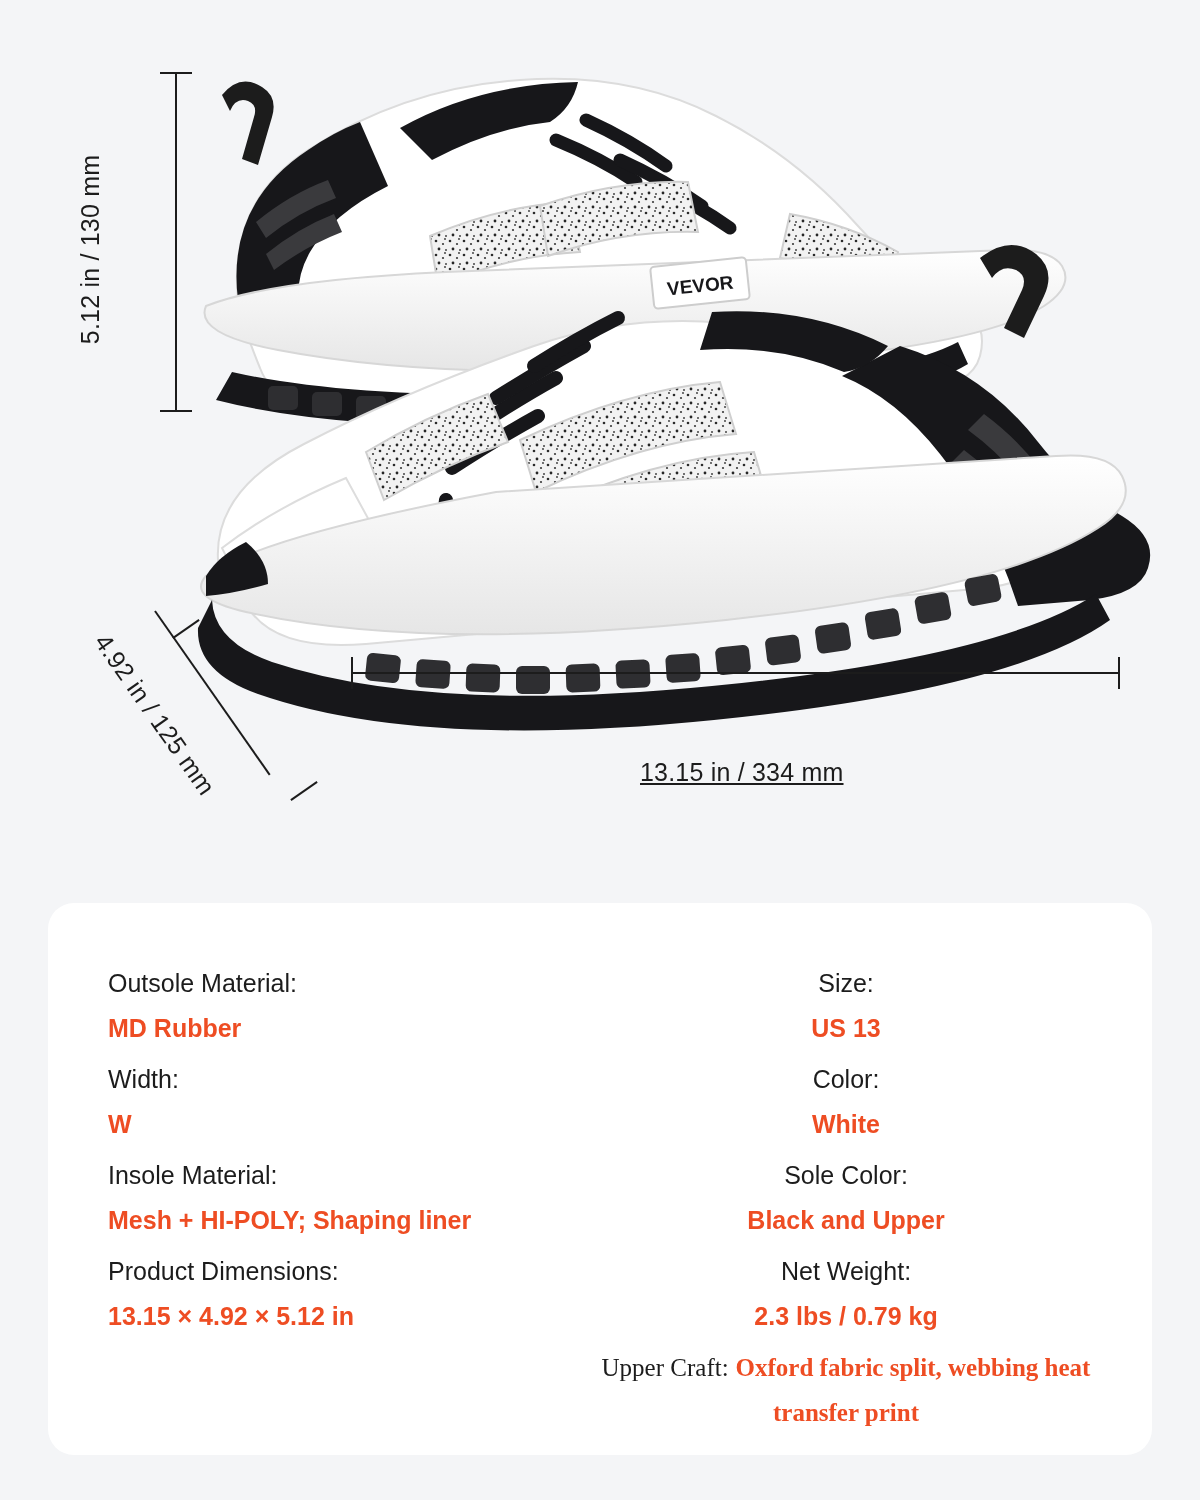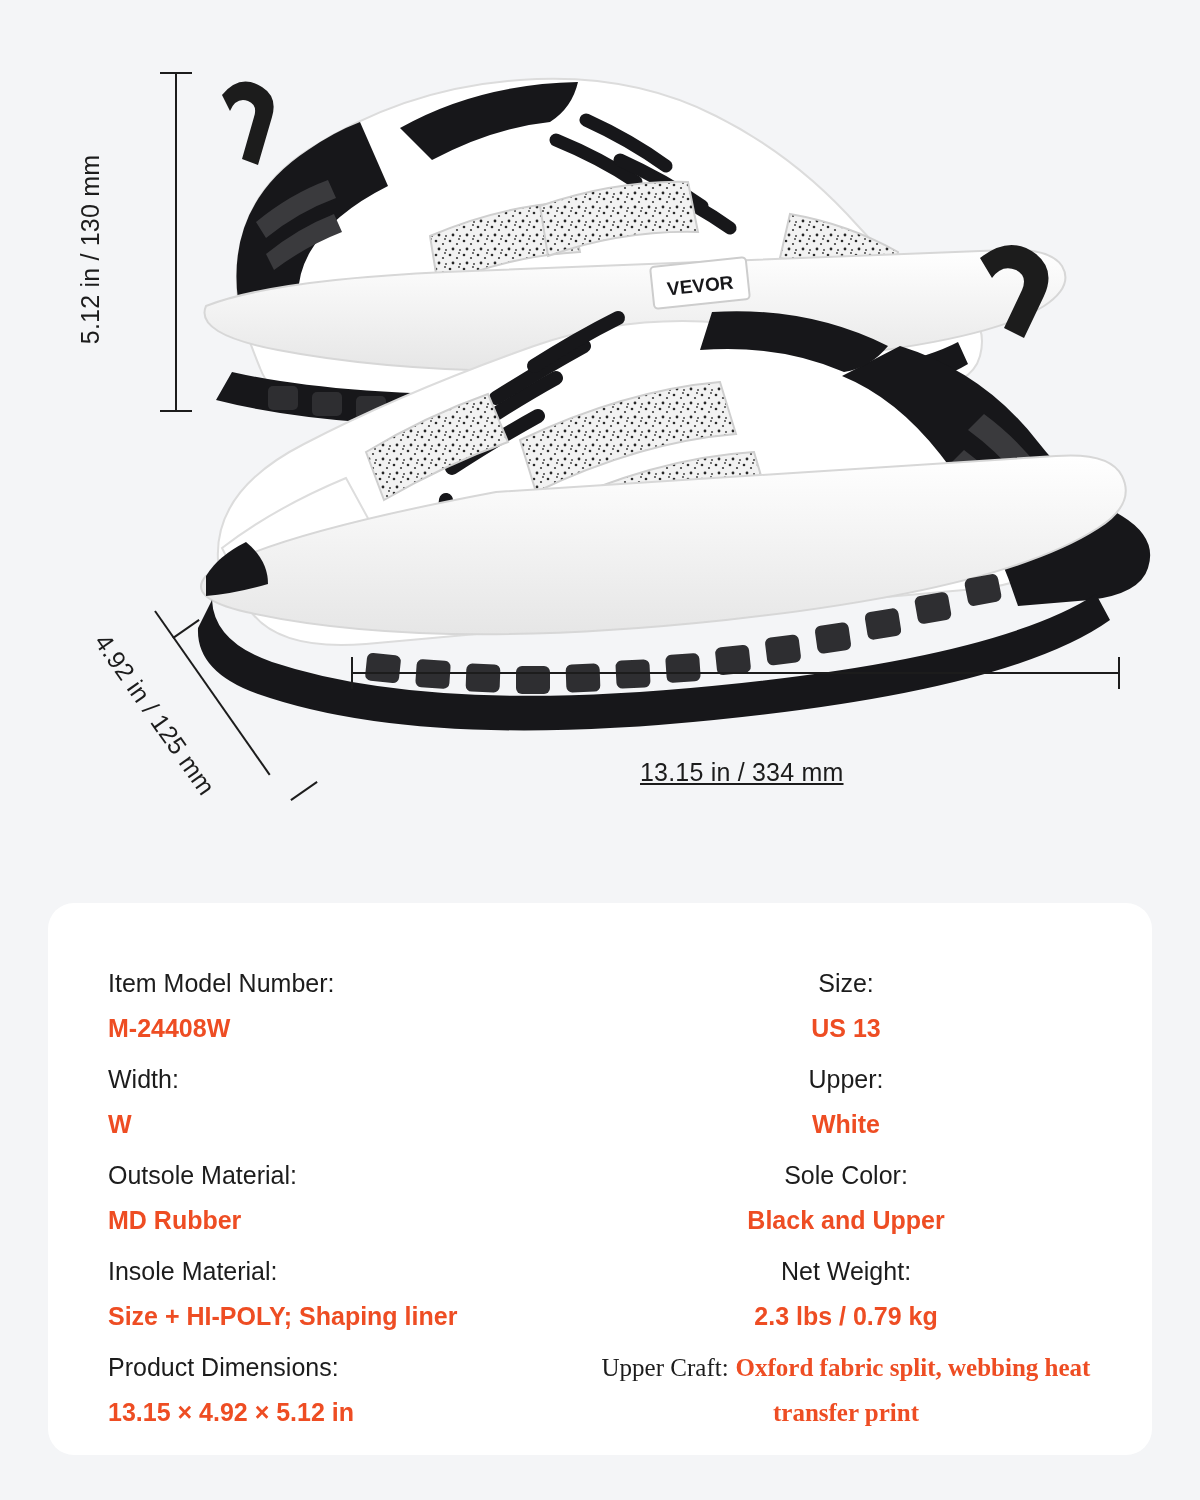--- a/index.html
+++ b/index.html
@@ -242,48 +242,44 @@
   <div class="dim-cap" id="dim-depth-cap-top"></div>
   <div class="dim-cap" id="dim-depth-cap-bottom"></div>
   <div class="dim-label" id="dim-depth-label">4.92 in / 125 mm</div>
 </div>
 
 <div id="spec-card">
   <div id="spec-columns">
 
     <div class="spec-col left">
       <div class="spec-block">
-        <div class="spec-label">Item Model Number:</div>
-        <div class="spec-value">M-24408W</div>
+        <div class="spec-label">Outsole Material:</div>
+        <div class="spec-value">MD Rubber</div>
       </div>
       <div class="spec-block">
         <div class="spec-label">Width:</div>
         <div class="spec-value">W</div>
       </div>
       <div class="spec-block">
-        <div class="spec-label">Outsole Material:</div>
-        <div class="spec-value">MD Rubber</div>
-      </div>
-      <div class="spec-block">
         <div class="spec-label">Insole Material:</div>
-        <div class="spec-value">Size + HI-POLY; Shaping liner</div>
+        <div class="spec-value">Mesh + HI-POLY; Shaping liner</div>
       </div>
       <div class="spec-block">
         <div class="spec-label">Product Dimensions:</div>
         <div class="spec-value">13.15 × 4.92 × 5.12 in</div>
       </div>
     </div>
 
     <div class="spec-col right">
       <div class="spec-block">
         <div class="spec-label">Size:</div>
         <div class="spec-value">US 13</div>
       </div>
       <div class="spec-block">
-        <div class="spec-label">Upper:</div>
+        <div class="spec-label">Color:</div>
         <div class="spec-value">White</div>
       </div>
       <div class="spec-block">
         <div class="spec-label">Sole Color:</div>
         <div class="spec-value">Black and Upper</div>
       </div>
       <div class="spec-block">
         <div class="spec-label">Net Weight:</div>
         <div class="spec-value">2.3 lbs / 0.79 kg</div>
       </div>

